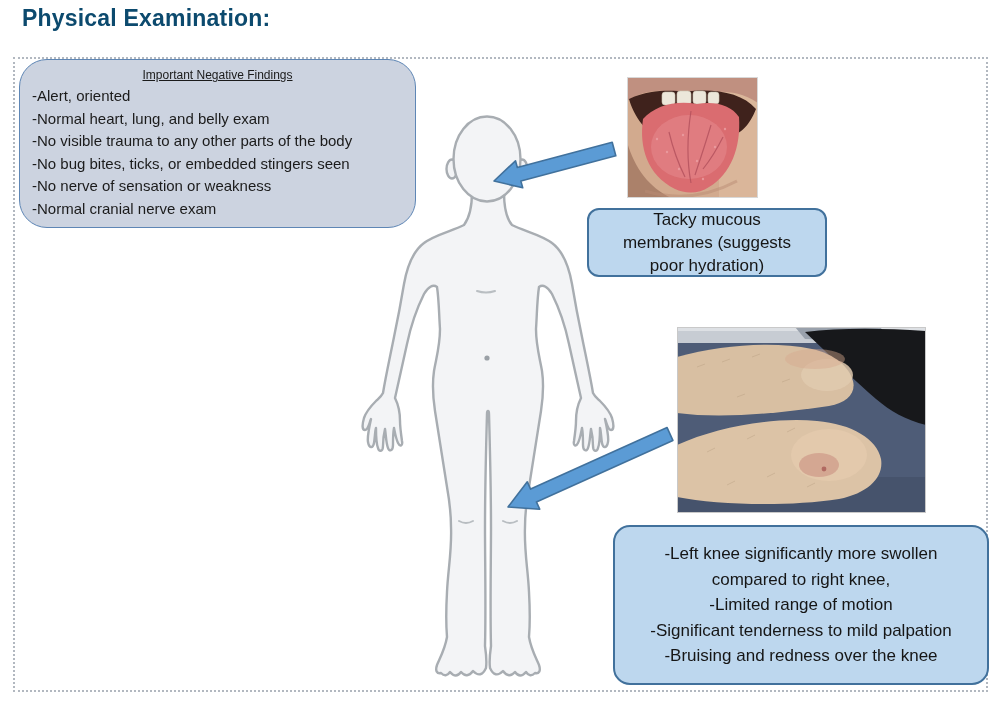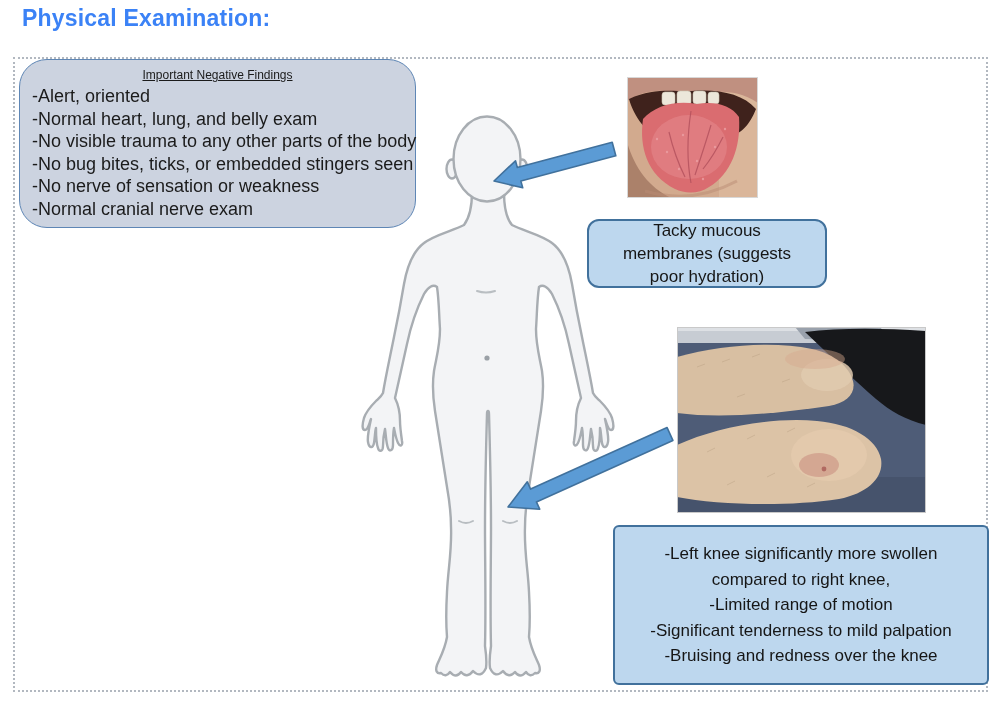--- a/index.html
+++ b/index.html
@@ -2,47 +2,47 @@
 <html><head>
 <meta charset="utf-8">
 <style>
   html,body { margin:0; padding:0; background:#ffffff; }
   .stage {
     position:relative; width:1000px; height:708px; overflow:hidden;
     background:#ffffff; font-family:"Liberation Sans", sans-serif; color:#1b1b1b;
   }
   .page-title {
     position:absolute; left:22px; top:5px; margin:0;
-    font-size:23px; font-weight:bold; color:#3b82f6; letter-spacing:0.2px;
+    font-size:23px; font-weight:bold; color:#0c4a6e; letter-spacing:0.2px;
   }
   .frame {
     position:absolute; left:13px; top:57px; width:975px; height:635px;
     box-sizing:border-box; border:2px dotted #b2b8c0; z-index:0;
   }
   .panel-neg {
     position:absolute; left:19px; top:59px; width:397px; height:169px;
     box-sizing:border-box; background:#ccd3e0; border:1.6px solid #5e86b5;
     border-radius:28px; z-index:4; padding:8px 12px 0 12px;
   }
   .panel-neg .heading {
     text-align:center; font-size:12px; text-decoration:underline;
     margin-bottom:3px; color:#1b1b1b;
   }
-  .panel-neg .item { font-size:18px; line-height:22.5px; white-space:nowrap; }
+  .panel-neg .item { font-size:15px; line-height:22.5px; white-space:nowrap; }
   .callout {
     position:absolute; box-sizing:border-box; background:#bdd7ee;
     border:2px solid #41719c; display:flex; align-items:center; justify-content:center;
     text-align:center; z-index:4; color:#161616;
   }
   .callout-mucous {
-    left:587px; top:219px; width:240px; height:69px; border-radius:12px;
+    left:587px; top:208px; width:240px; height:69px; border-radius:12px;
     font-size:17px; line-height:23px; padding:0 29px;
   }
   .callout-knee {
-    left:613px; top:525px; width:376px; height:160px; border-radius:6px;
+    left:613px; top:525px; width:376px; height:160px; border-radius:17px;
     font-size:17px; line-height:25.5px; padding:8px 11px; flex-direction:column;
   }
   .photo { position:absolute; z-index:2; }
   .photo-tongue { left:627px; top:77px; width:131px; height:121px; }
   .photo-knees { left:677px; top:327px; width:249px; height:186px; }
   .body-layer { position:absolute; left:358px; top:103px; width:260px; height:584px; z-index:1; }
   .arrow-layer { position:absolute; left:0; top:0; width:1000px; height:708px; z-index:3; pointer-events:none; }
 </style>
 </head>
 <body>

